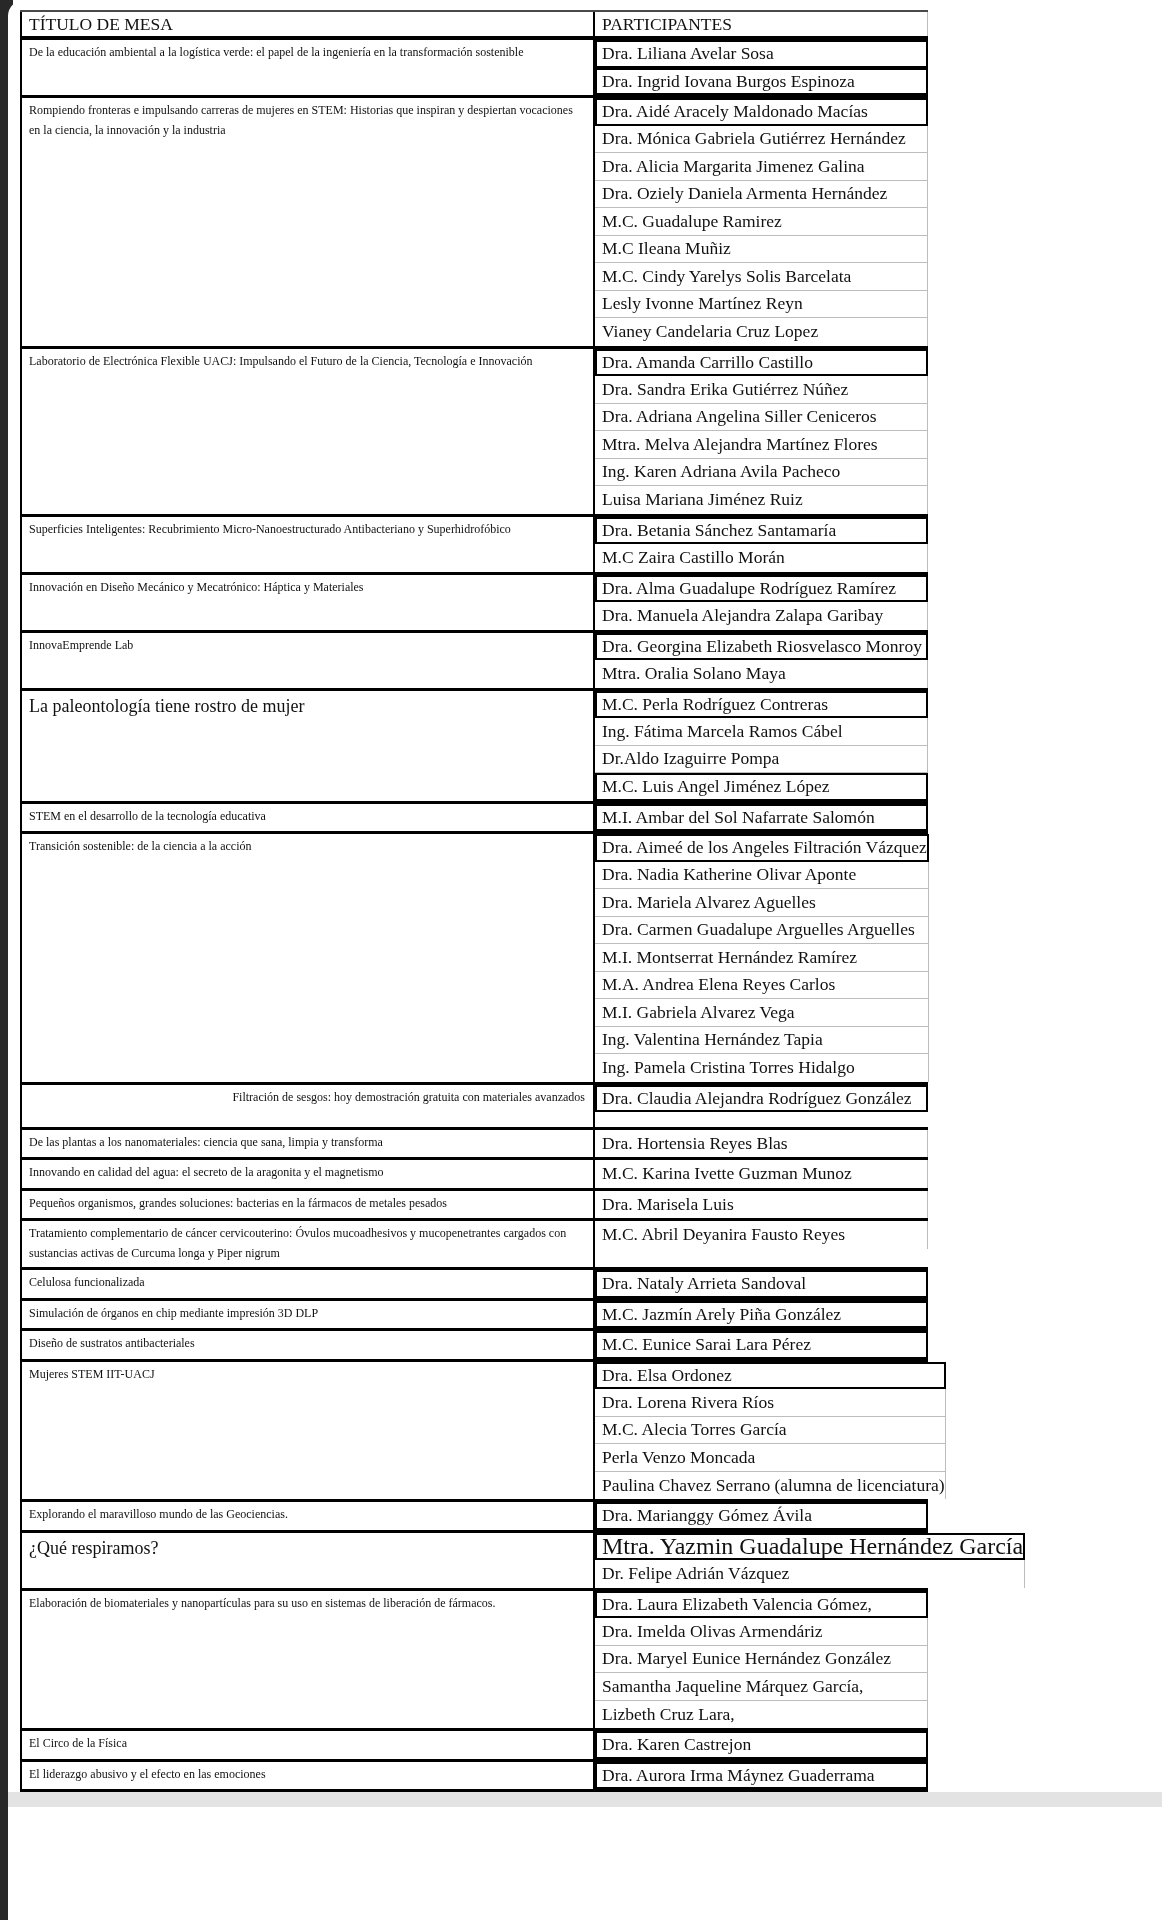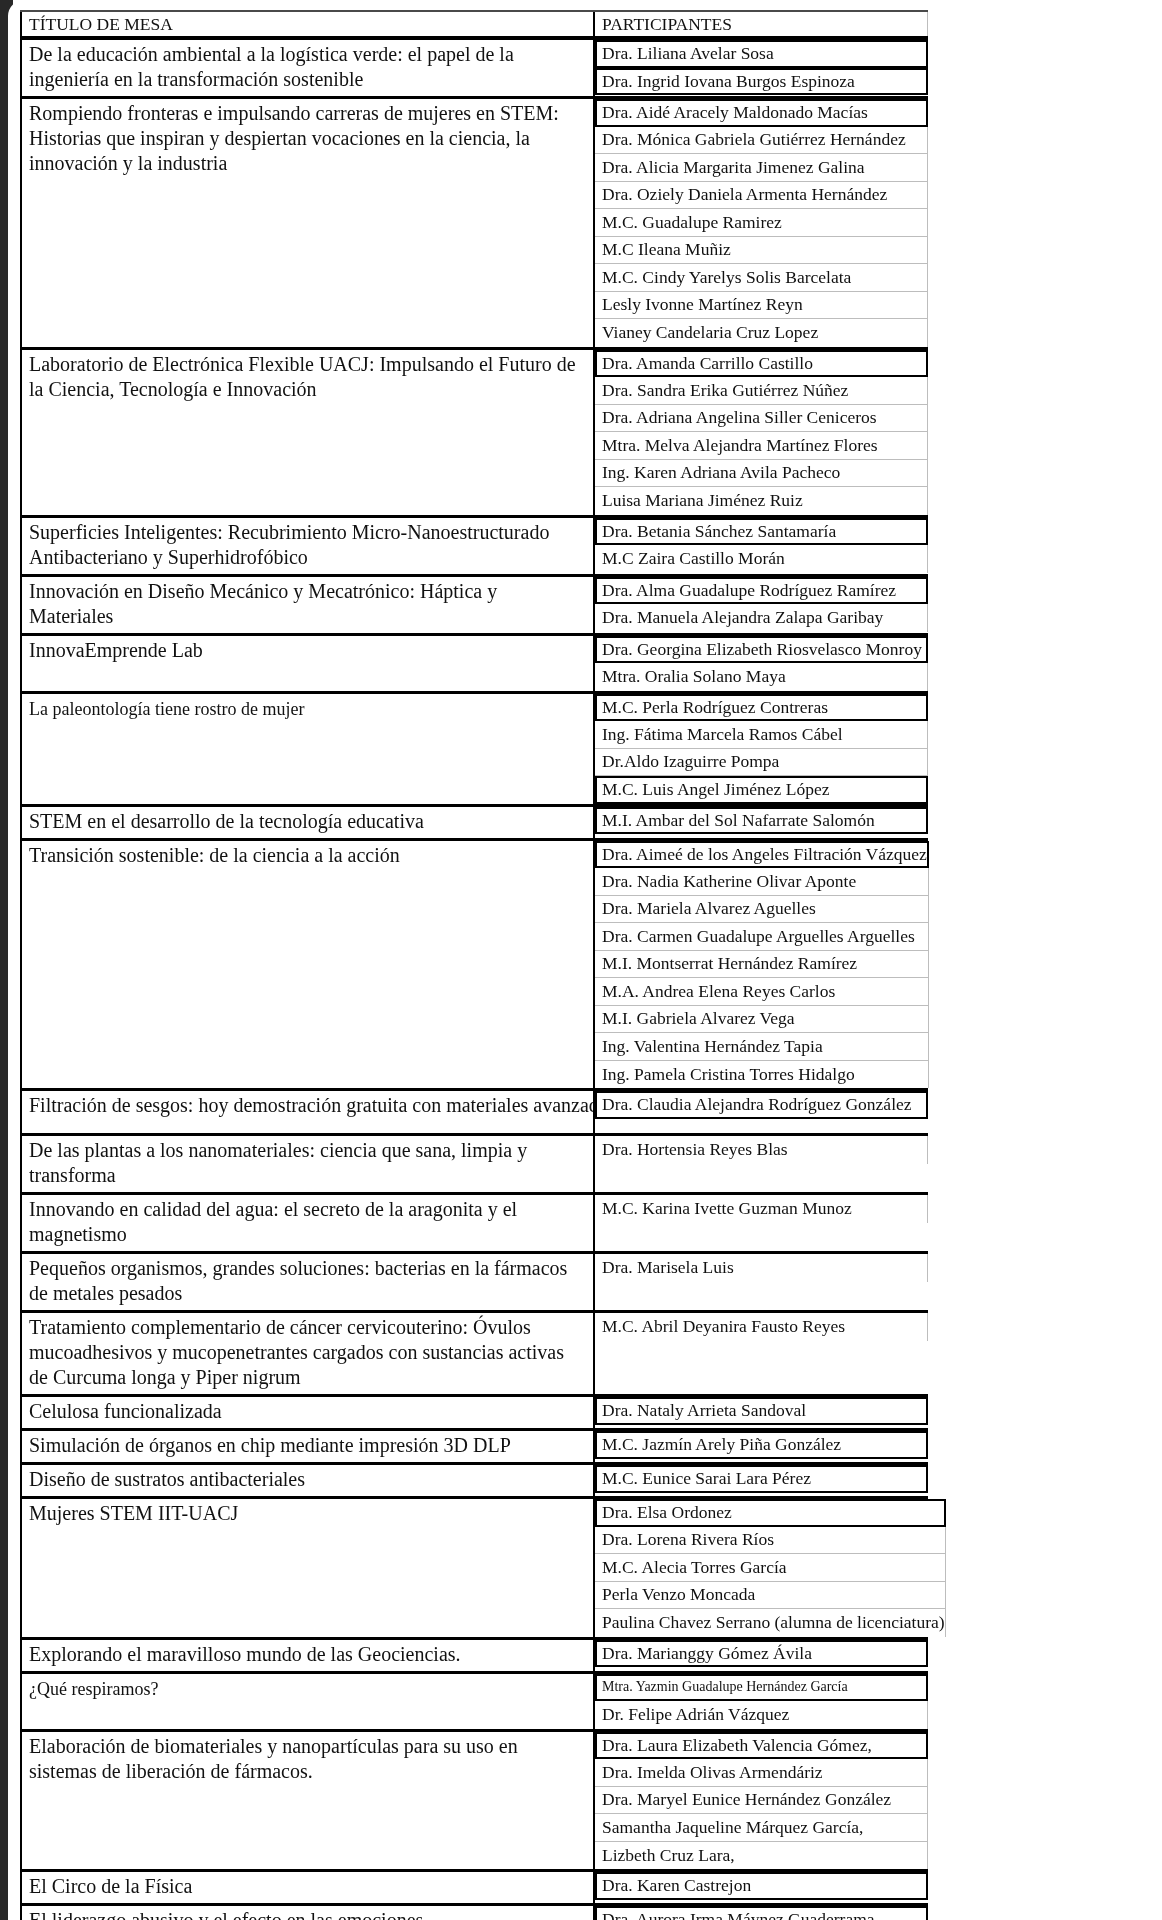--- a/index.html
+++ b/index.html
@@ -53,22 +53,22 @@
   }
   .th.part-col{flex:1;}
   .group{
     display:flex;
     border-left:2px solid var(--heavy);
     border-bottom:3.5px solid var(--heavy);
   }
   .title-cell{
     width:573px;flex-shrink:0;
     border-right:2.5px solid var(--heavy);
-    font-size:20px;
-    line-height:25px;
+    font-size:12px;
+    line-height:20px;
     padding:2px 8px 4px 7px;
   }
   .title-cell.large{
     font-size:18px;
     line-height:27px;
   }
   .group.nowrap{min-height:45px;}
   .group.nowrap .title-cell{
     white-space:nowrap;
     overflow:hidden;
@@ -88,21 +88,21 @@
     border-bottom:1px solid var(--sep);
     border-right:1px solid var(--sep);
     white-space:nowrap;
     overflow:hidden;
   }
   .p-row.bordered{
     border:2px solid var(--heavy);
     padding-left:5px;
   }
   .p-row.large{
-    font-size:14px;
+    font-size:24px;
   }
   .p-row:last-child:not(.bordered){
     border-bottom:none;
   }
   .footer-strip{
     margin-top:0;
     height:15px;
     background:var(--footer);
   }
 </style>

